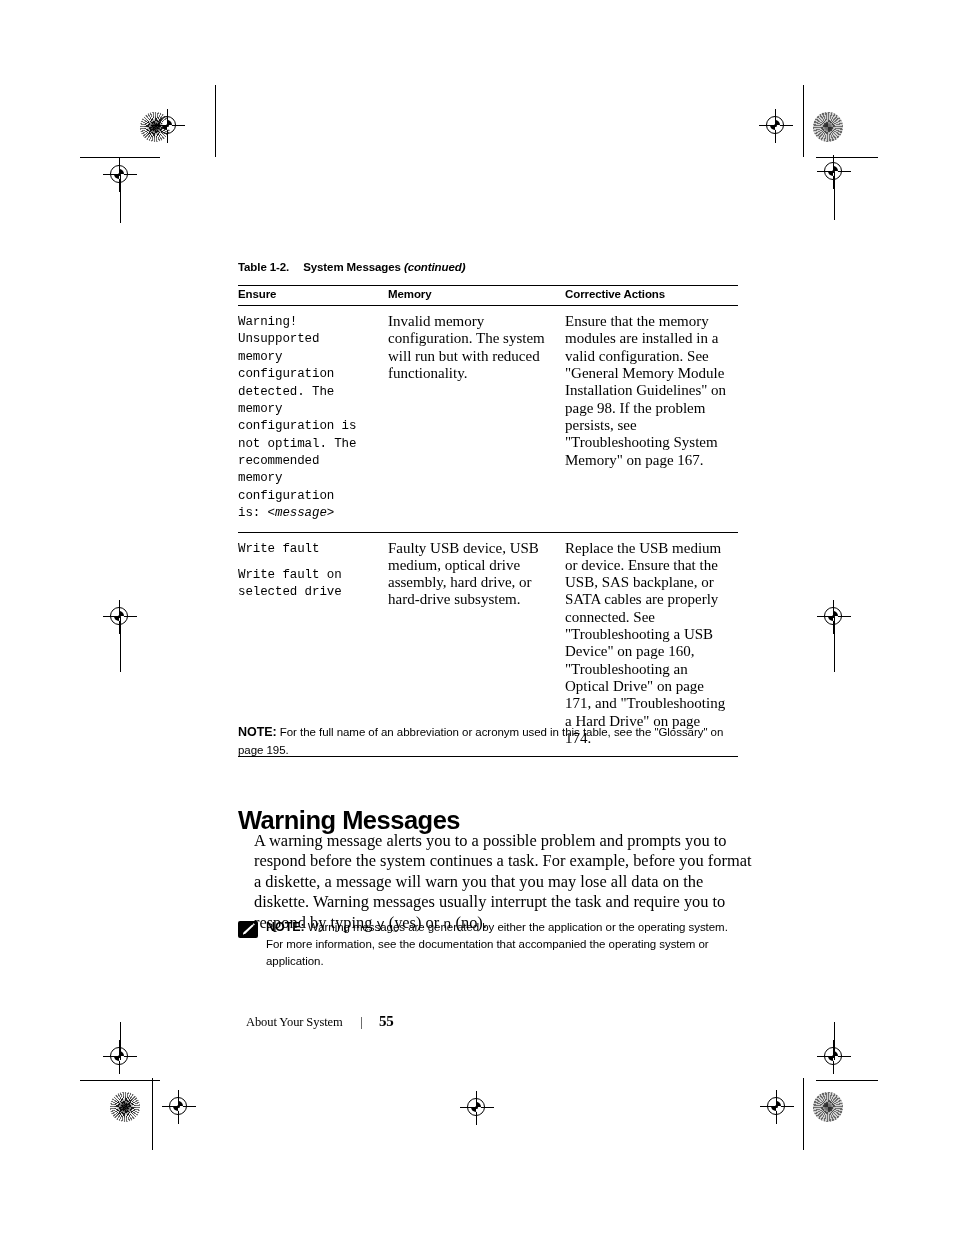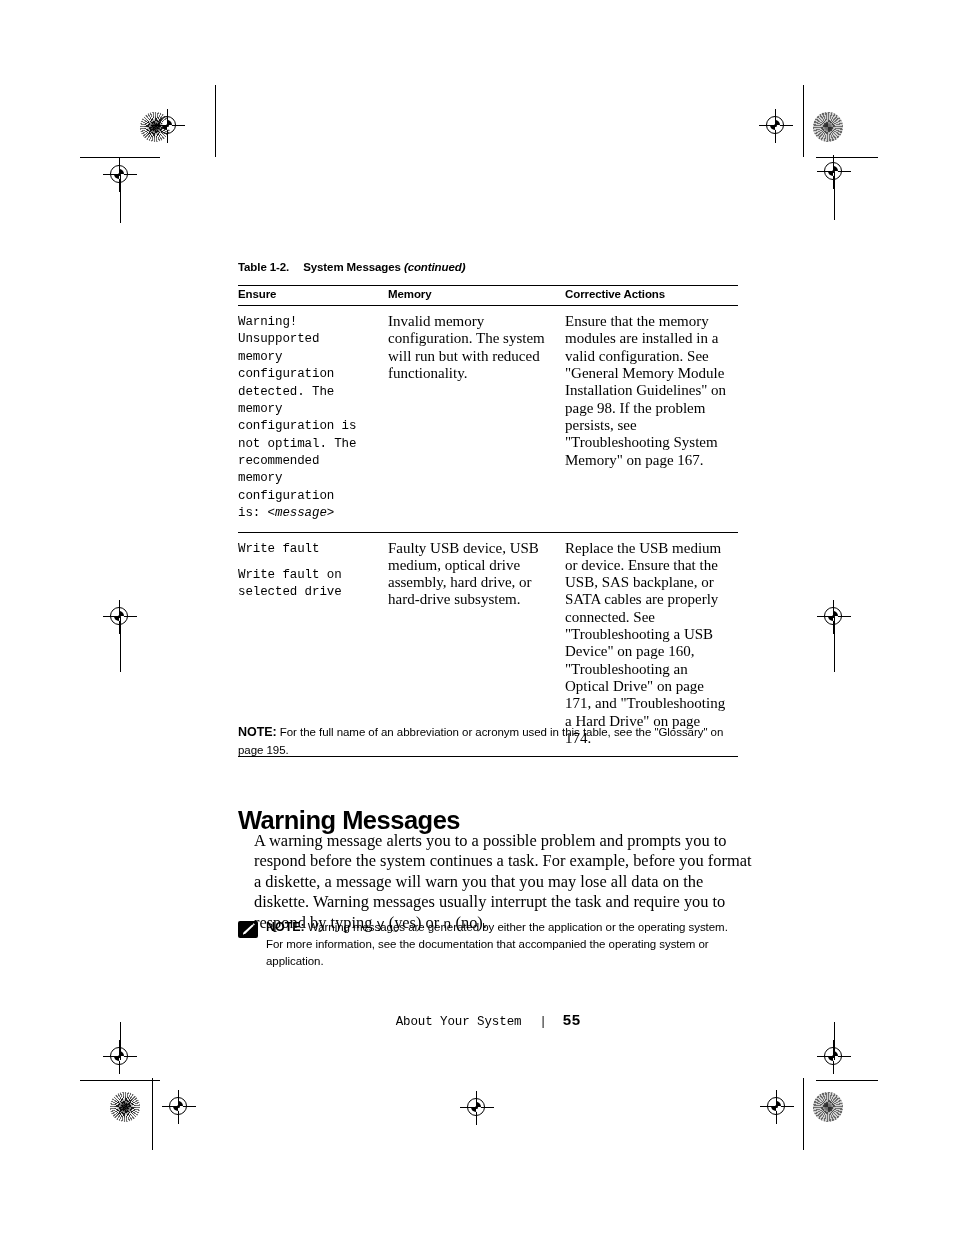--- a/index.html
+++ b/index.html
@@ -192,27 +192,27 @@
     font-size: 16.4px;
     line-height: 1.245;
   }
   p.body-copy .mono {
     font-family: "Liberation Mono", monospace;
     font-size: 13.5px;
   }
 
   .footer {
     position: absolute;
-    left: 0;
+    left: 8px;
     top: 1013px;
     width: 500px;
     display: flex;
-    justify-content: center;
+    justify-content: flex-start;
     align-items: baseline;
-    font-family: Liberation Mono, monospace;
+    font-family: Liberation Serif, serif;
     letter-spacing: -0.1px;
   }
   .footer .f-title { font-size: 12.5px; }
   .footer .f-sep { margin: 0 16px 0 18px; font-size: 12px; }
   .footer .f-page { font-size: 15px; font-weight: bold; }
 </style>
 </head>
 <body>
 
 <div class="reg-layer">

